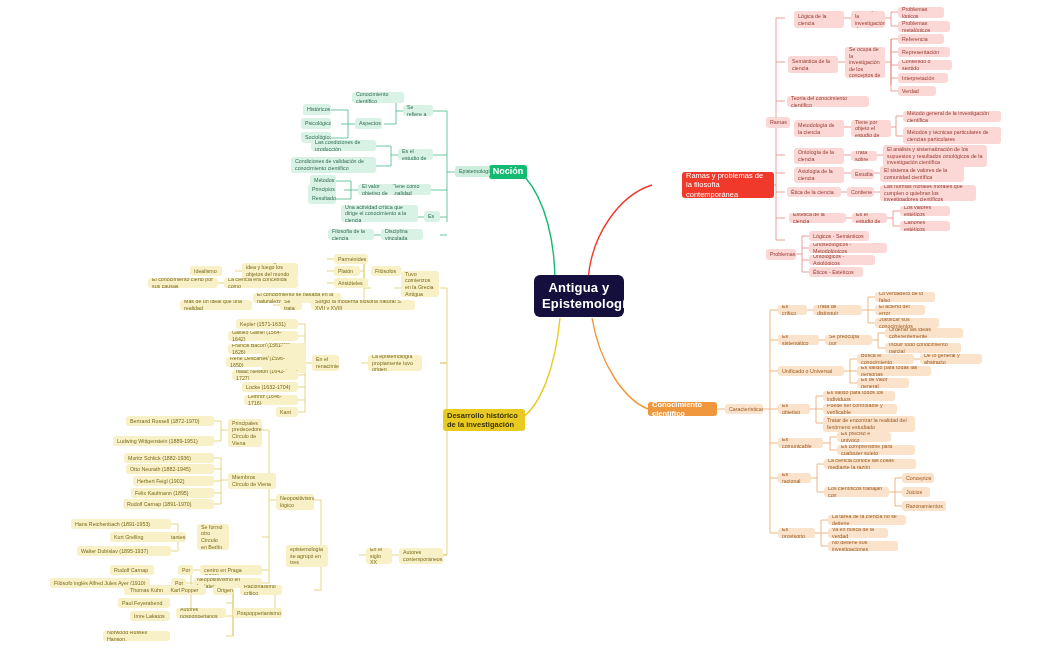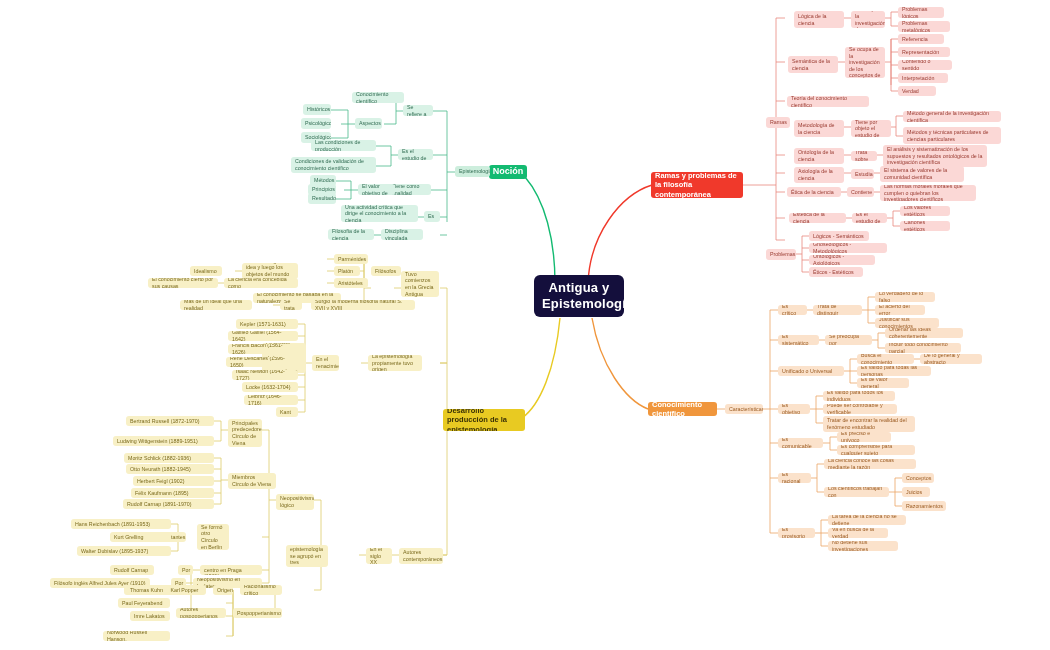--- a/index.html
+++ b/index.html
@@ -22,21 +22,21 @@
   
   .root{
     background:#140f3c;color:#ffffff;border-radius:6px;
     font-size:13px;font-weight:bold;text-align:center;
     justify-content:center;letter-spacing:.2px;
     padding:6px 8px;
   }
   .root span{display:block;width:100%;text-align:center;}
   
   .b-green{background:#13ba71;color:#ffffff;font-size:9px;font-weight:bold;justify-content:center;}
-  .b-red{background:#f0392b;color:#ffffff;font-size:7.5px;font-weight:bold;}
+  .b-red{background:#f0392b;color:#ffffff;font-size:7.5px;font-weight:normal;margin-left:31px;}
   .b-yellow{background:#e8ca22;color:#3a3206;font-size:7.5px;font-weight:bold;}
   .b-orange{background:#f0963c;color:#ffffff;font-size:7.5px;font-weight:bold;}
   
   .n-green{background:#d9f2e6;color:#2f6b51;font-size:5.3px;}
   .n-red  {background:#fbd8d6;color:#99392f;font-size:5.3px;}
   .n-yellow{background:#f8f0c6;color:#7a6a1d;font-size:5.3px;}
   .n-orange{background:#fbe2cb;color:#9a5a20;font-size:5.3px;}
   .n-green2{background:#cdeedd;color:#2f6b51;font-size:5.3px;}
 </style>
 </head>
@@ -218,21 +218,21 @@
 
   <div class="node root" style="left:534px;top:275px;width:90px;height:42px;flex-direction:column;">
     <span>Antigua y</span>
     <span>Epistemología</span>
   </div>
 
   <div class="node b-green" style="left:489px;top:165px;width:38px;height:14px;">Noción</div>
 
   <div class="node b-red" style="left:651px;top:172px;width:92px;height:26px;">Ramas y problemas de la filosofía contemporánea</div>
 
-  <div class="node b-yellow" style="left:443px;top:409px;width:82px;height:22px;">Desarrollo producción de la epistemología</div>
+  <div class="node b-yellow" style="left:443px;top:409px;width:82px;height:22px;">Desarrollo histórico de la investigación</div>
 
   <div class="node b-orange" style="left:648px;top:402px;width:69px;height:14px;">Conocimiento científico</div>
 
   <div class="node n-green2" style="left:455px;top:166px;width:35px;height:11px;">Epistemología</div>
 
   <div class="node n-green" style="left:403px;top:105px;width:30px;height:11px;">Se refiere a</div>
   <div class="node n-green" style="left:352px;top:92px;width:52px;height:11px;">Conocimiento científico</div>
   <div class="node n-green" style="left:355px;top:118px;width:27px;height:11px;">Aspectos</div>
   <div class="node n-green" style="left:303px;top:104px;width:28px;height:11px;">Históricos</div>
   <div class="node n-green" style="left:301px;top:118px;width:30px;height:11px;">Psicológicos</div>

